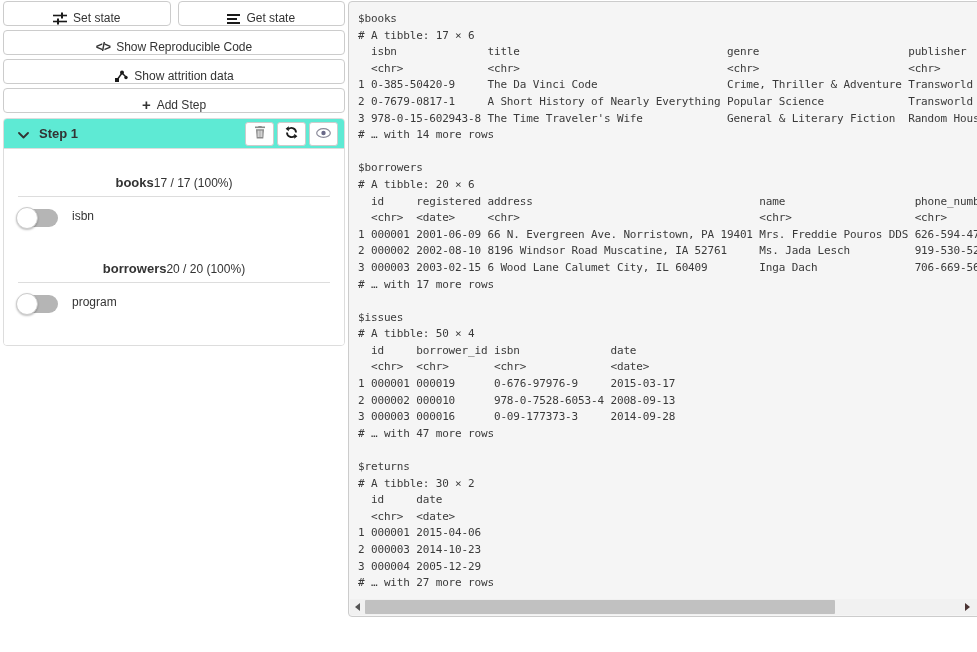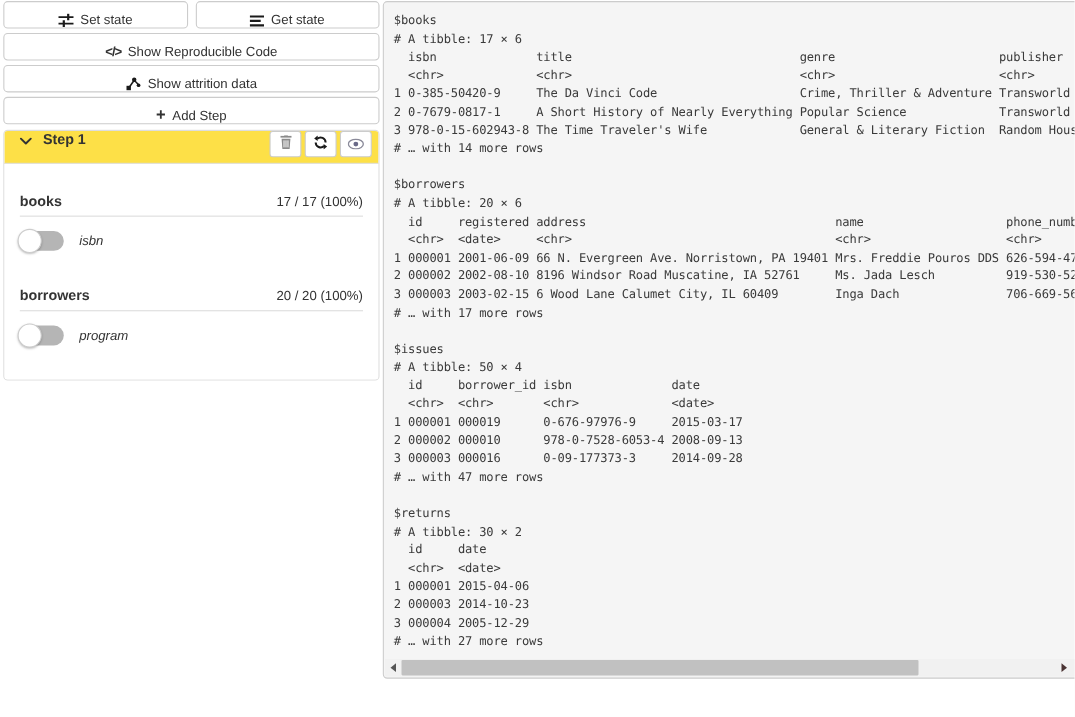--- a/index.html
+++ b/index.html
@@ -21,39 +21,39 @@
   .stack > .btn { margin-bottom:4px; }
   .code-glyph { font-weight:bold; font-size:12px; letter-spacing:-1px; }
   .plus-glyph { font-weight:bold; font-size:15px; line-height:1; }
 
   
   .card {
     margin-top:5px; border:1px solid #ddd; border-radius:4px; background:#fff;
     overflow:hidden;
   }
   .card-head {
-    background:#fde047; border-bottom:1px solid #ddd; height:30px;
-    display:flex; align-items:flex-start; padding:0 6px 0 14px;
+    background:#5eead4; border-bottom:1px solid #ddd; height:30px;
+    display:flex; align-items:center; padding:0 6px 0 14px;
   }
   .card-title { font-weight:bold; font-size:13px; margin-left:10px; flex:1; }
   .mini-btn {
     width:29px; height:24px; background:#fff; border:1px solid #ccc;
     border-radius:3px; display:flex; align-items:center; justify-content:center;
     margin-left:3px; cursor:pointer;
   }
   .card-body { padding:16px 14px 20px 14px; background:#fff; }
   .section { margin-bottom:22px; }
   .section:last-child { margin-bottom:0; }
   .sec-head {
-    display:flex; align-items:baseline; justify-content:space-between;
+    display:flex; align-items:baseline; justify-content:center;
     border-bottom:1px solid #ddd; padding-bottom:6px; margin-bottom:12px;
   }
   .sec-title { font-weight:bold; font-size:13px; }
   .sec-count { font-size:12px;margin-top:11px; }
-  .toggle-row { display:flex; align-items:center; margin-bottom:10px; height:20px;font-style:italic; }
+  .toggle-row { display:flex; margin-bottom:10px; height:20px; }
   .switch {
     position:relative; width:40px; height:18px; border-radius:9px;
     background:#b5b5b5; display:inline-block; cursor:pointer; flex:0 0 auto;
   }
   .knob {
     position:absolute; left:-2px; top:-2px; width:22px; height:22px;
     border-radius:50%; background:#fff; border:1px solid #ccc;
     box-shadow:0 1px 2px rgba(0,0,0,.25);
   }
   .toggle-label { margin-left:14px; font-size:12px; color:#333; }

